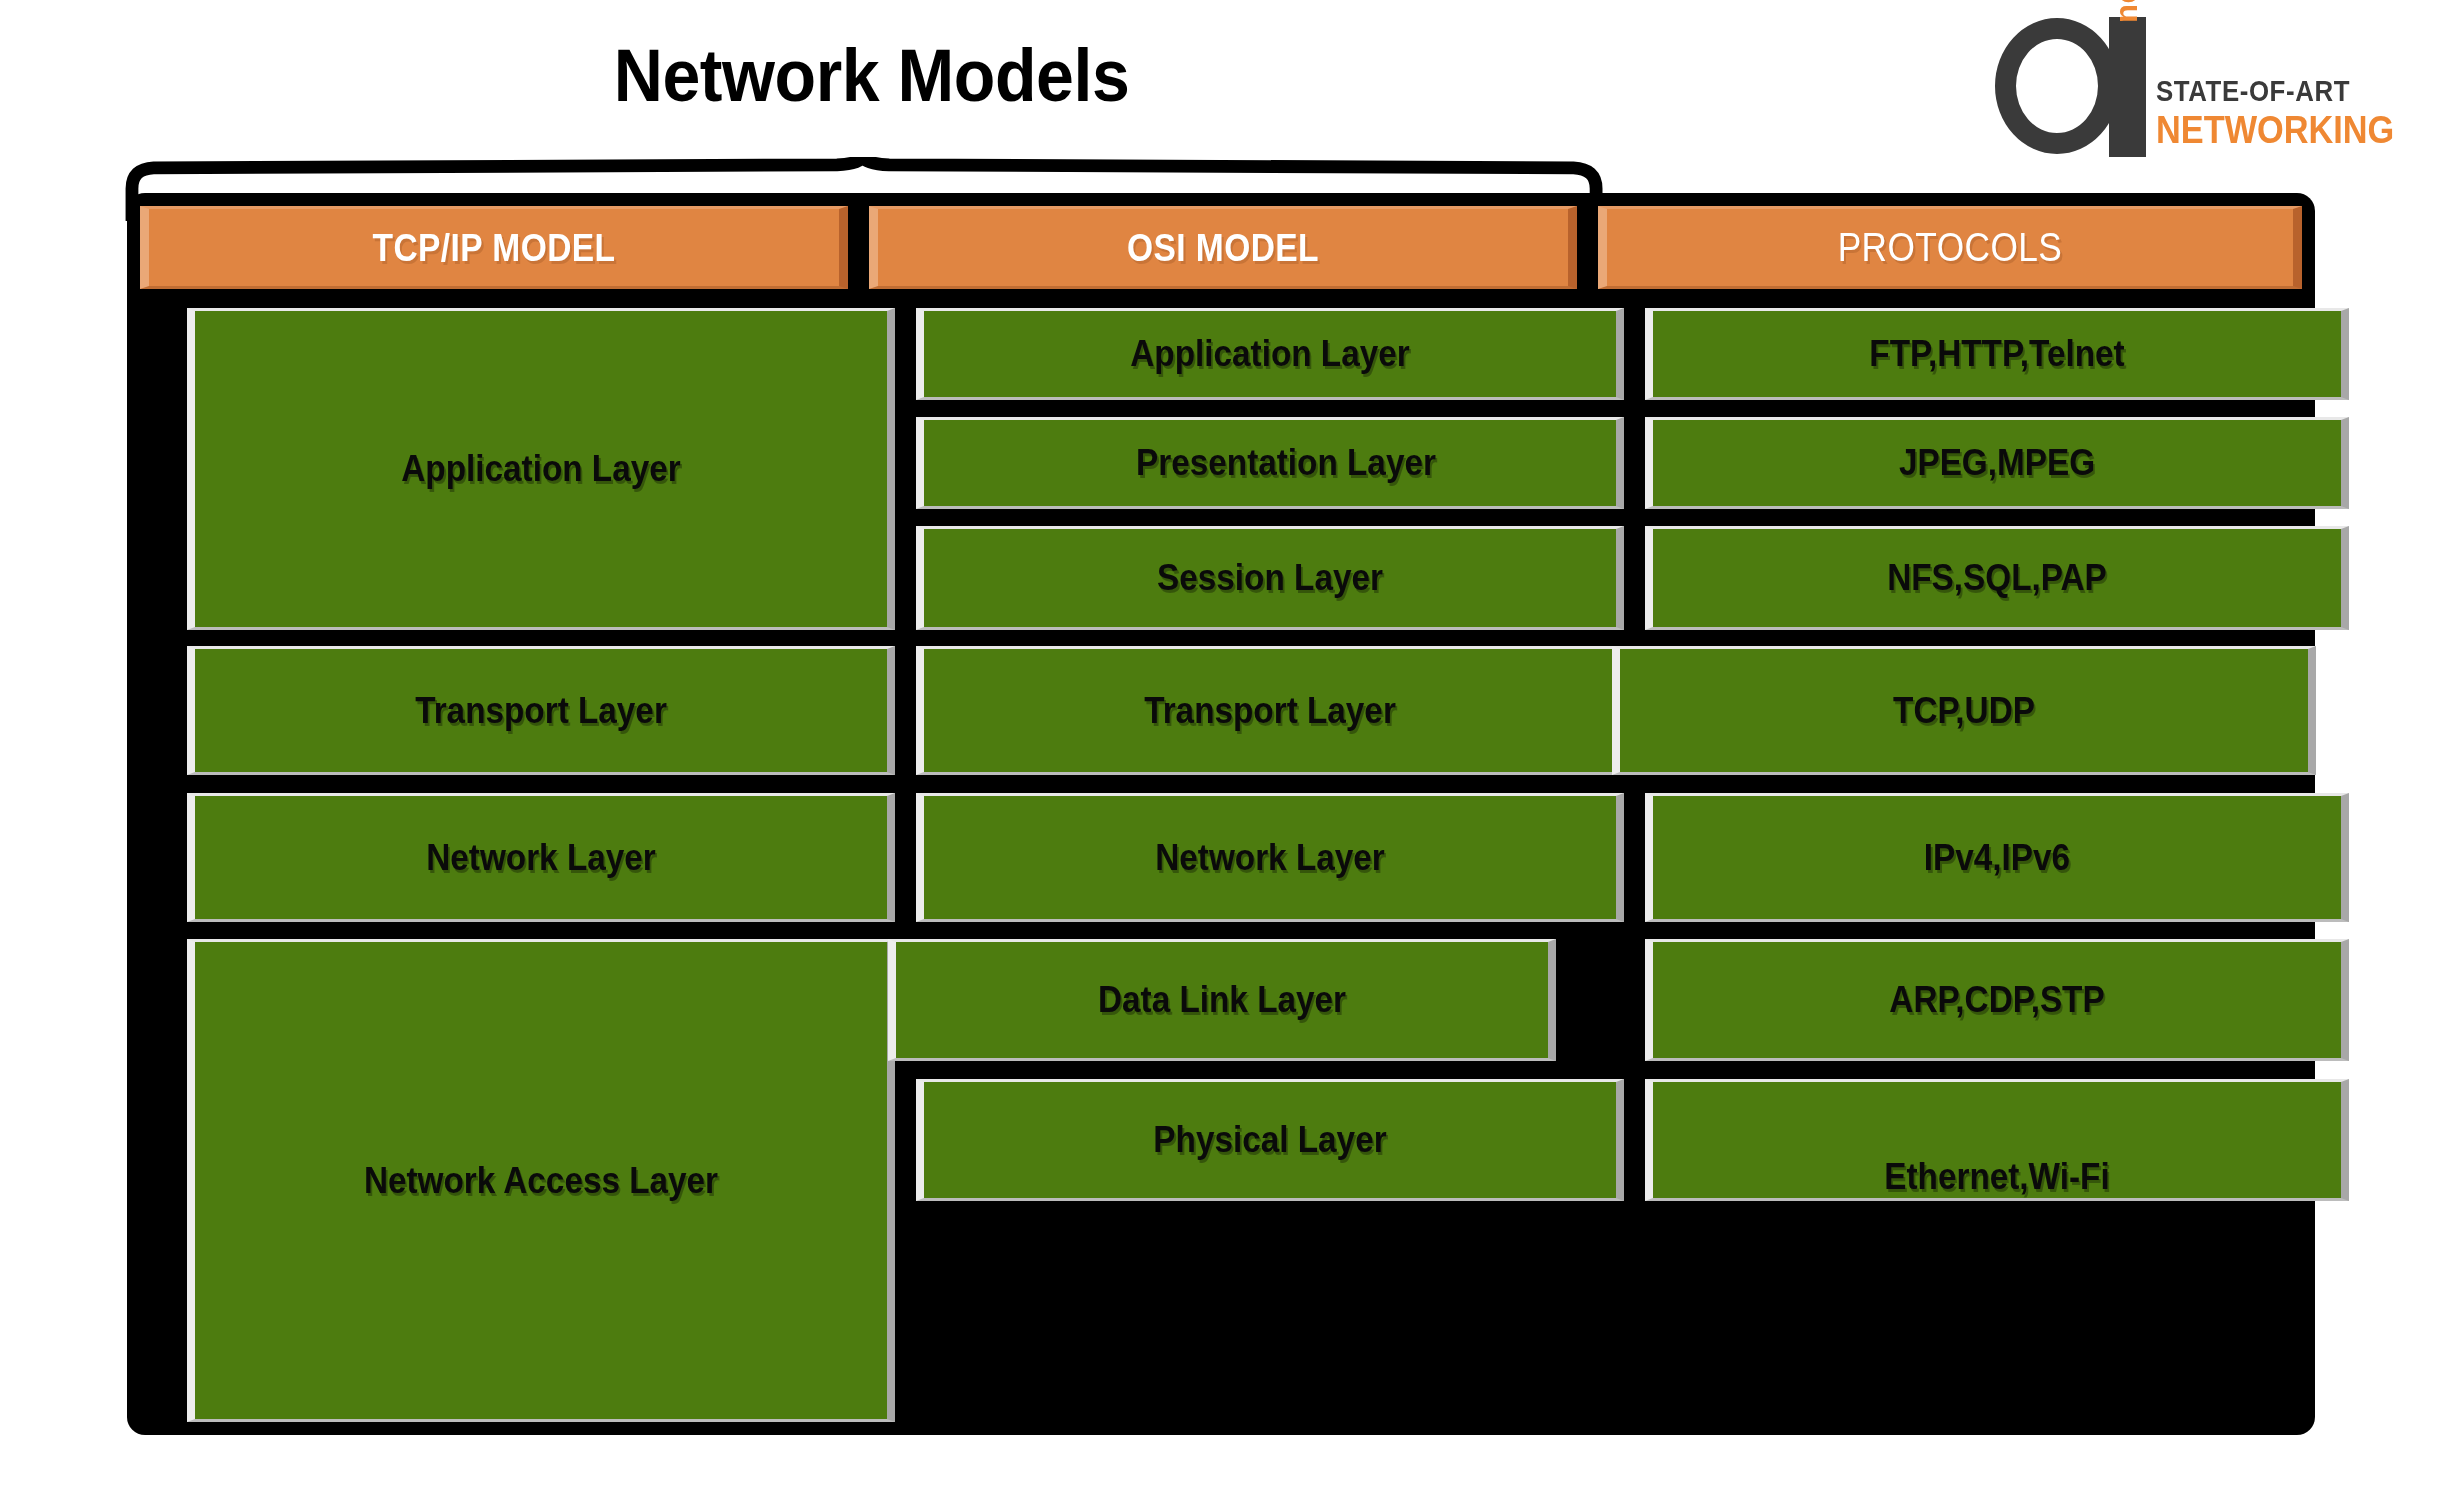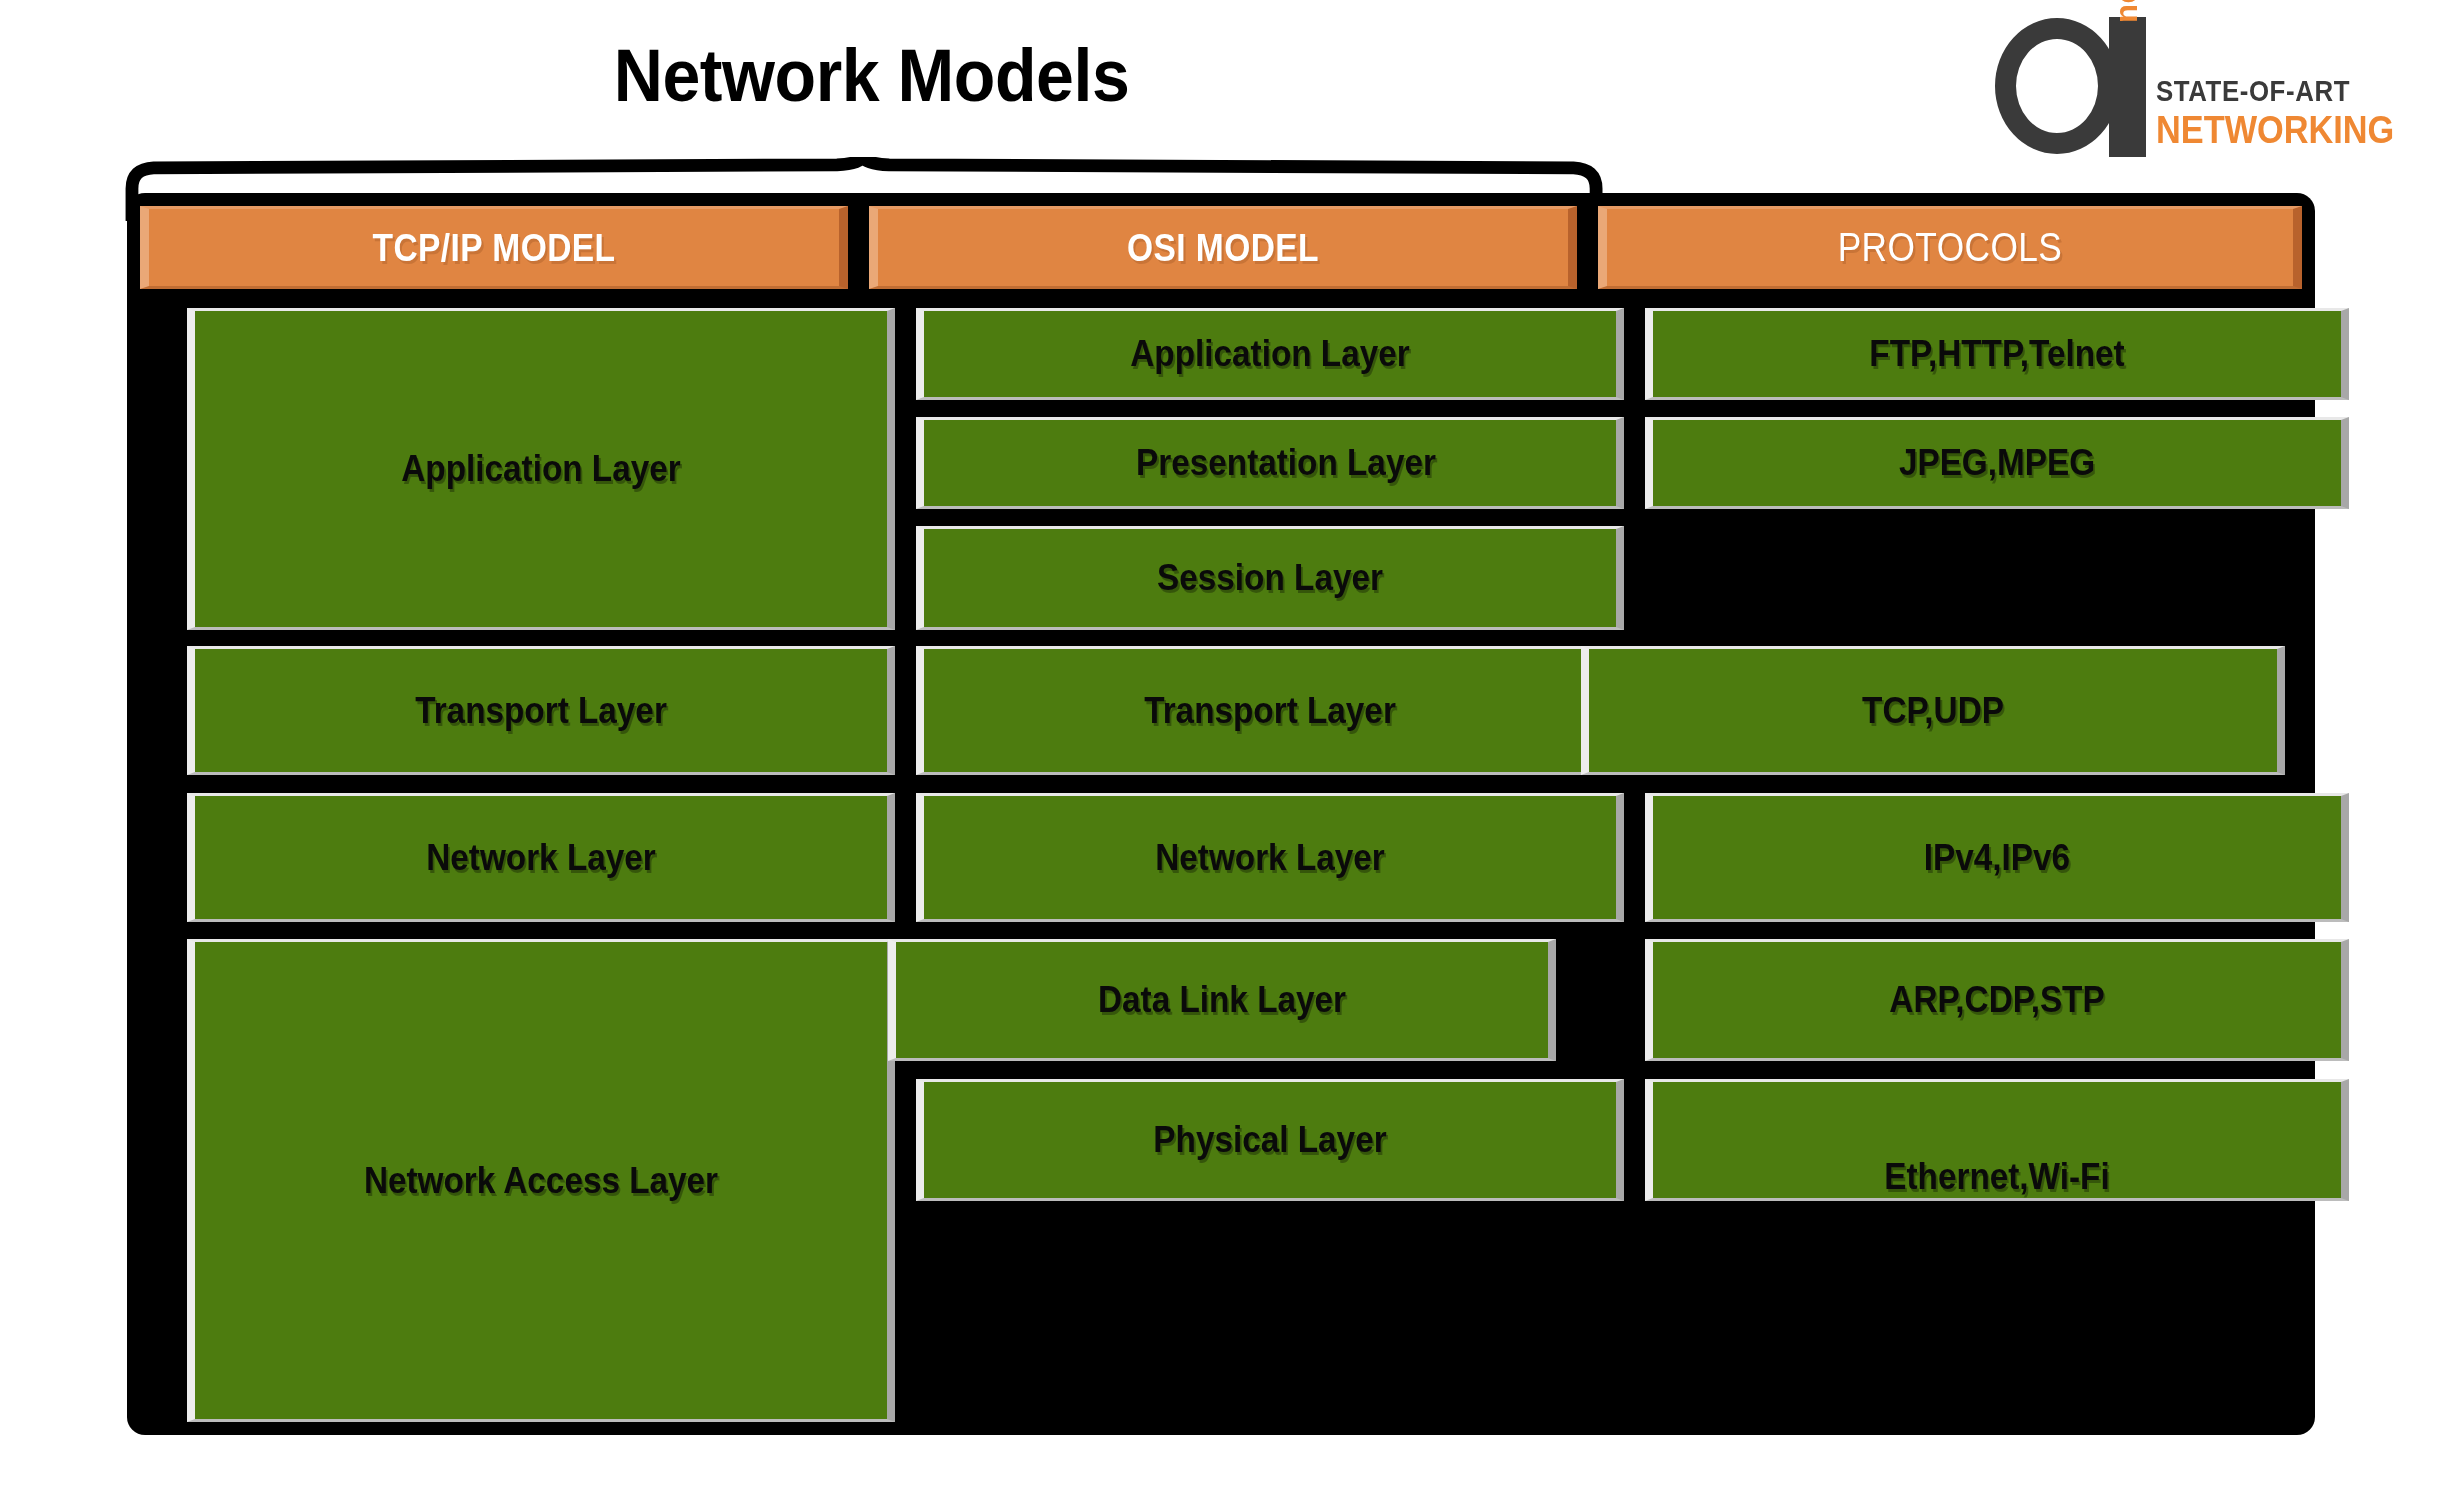--- a/index.html
+++ b/index.html
@@ -158,21 +158,24 @@
   <div class="cell gray" style="left:742px; top:886px; width:708px; height:122px;">
     <span class="lbl">Physical Layer</span>
   </div>
 
   <div class="cell gray" style="left:1471px; top:115px; width:704px; height:92px;">
     <span class="lbl">FTP,HTTP,Telnet</span>
   </div>
   <div class="cell gray" style="left:1471px; top:224px; width:704px; height:92px;">
     <span class="lbl">JPEG,MPEG</span>
   </div>
-  <div class="cell gray" style="left:1407px; top:453px; width:704px; height:129px;">
+  <div class="cell gray" style="left:1471px; top:333px; width:704px; height:104px;">
+    <span class="lbl">NFS,SQL,PAP</span>
+  </div>
+  <div class="cell gray" style="left:1438px; top:453px; width:704px; height:129px;">
     <span class="lbl">TCP,UDP</span>
   </div>
   <div class="cell gray" style="left:1471px; top:600px; width:704px; height:129px;">
     <span class="lbl">IPv4,IPv6</span>
   </div>
   <div class="cell gray" style="left:1471px; top:746px; width:704px; height:122px;">
     <span class="lbl">ARP,CDP,STP</span>
   </div>
   <div class="cell gray" style="left:1471px; top:886px; width:704px; height:122px;align-items:flex-end;">
     <span class="lbl">Ethernet,Wi-Fi</span>

